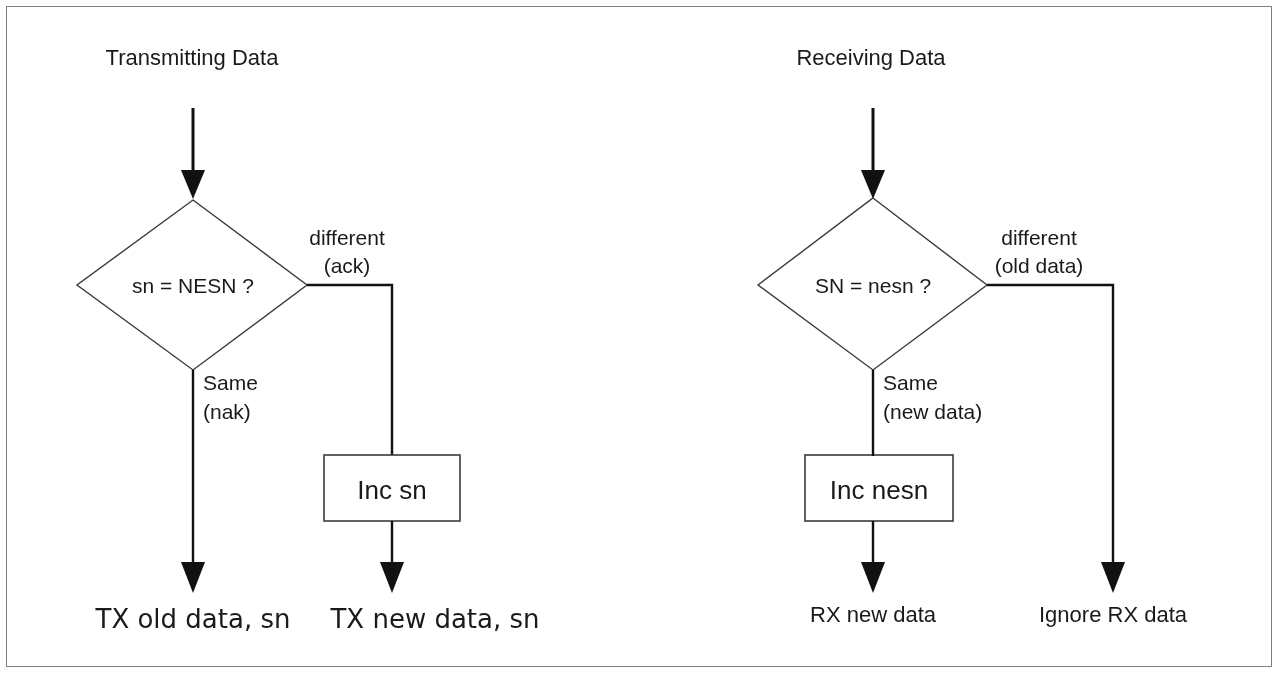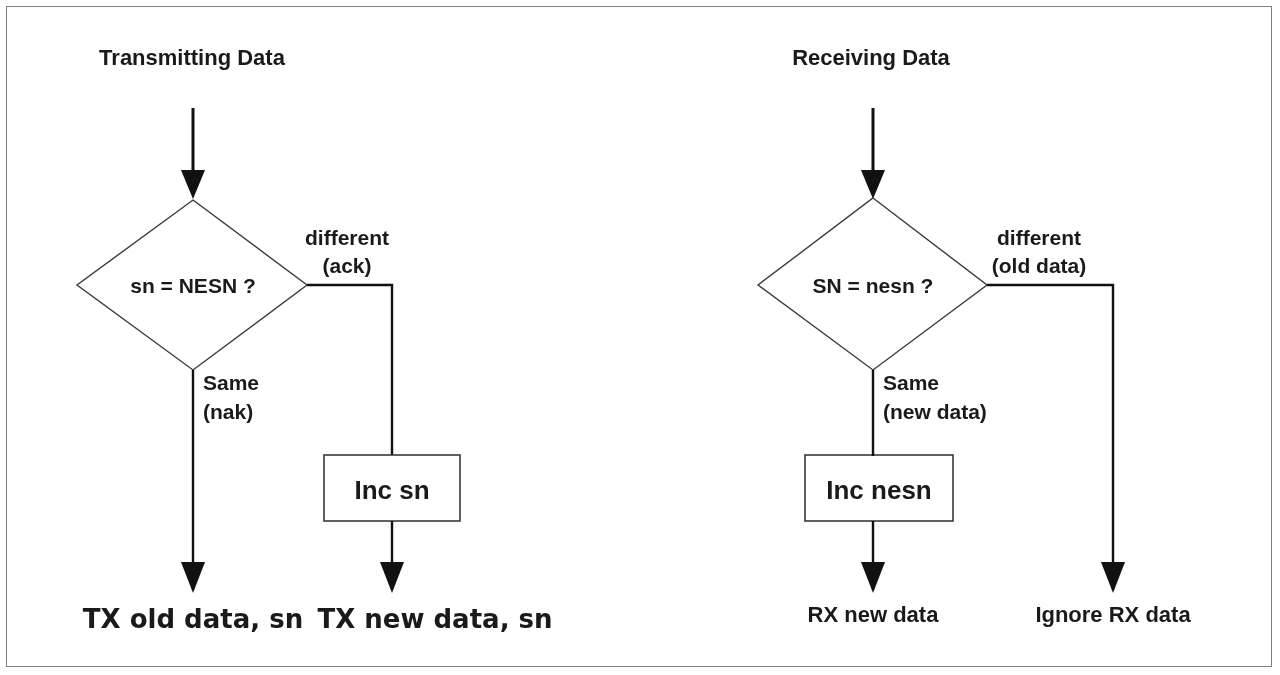--- a/index.html
+++ b/index.html
@@ -11,21 +11,20 @@
     width: 1280px;
     height: 675px;
     font-family: "Liberation Sans", sans-serif;
     overflow: hidden;
   }
   #canvas {
     position: relative;
     width: 1280px;
     height: 675px;
     background: #ffffff;
-    font-weight: bold;
   }
   .frame {
     position: absolute;
     left: 6px;
     top: 6px;
     width: 1266px;
     height: 661px;
     border: 1.5px solid #808080;
     box-sizing: border-box;
     background: #ffffff;

